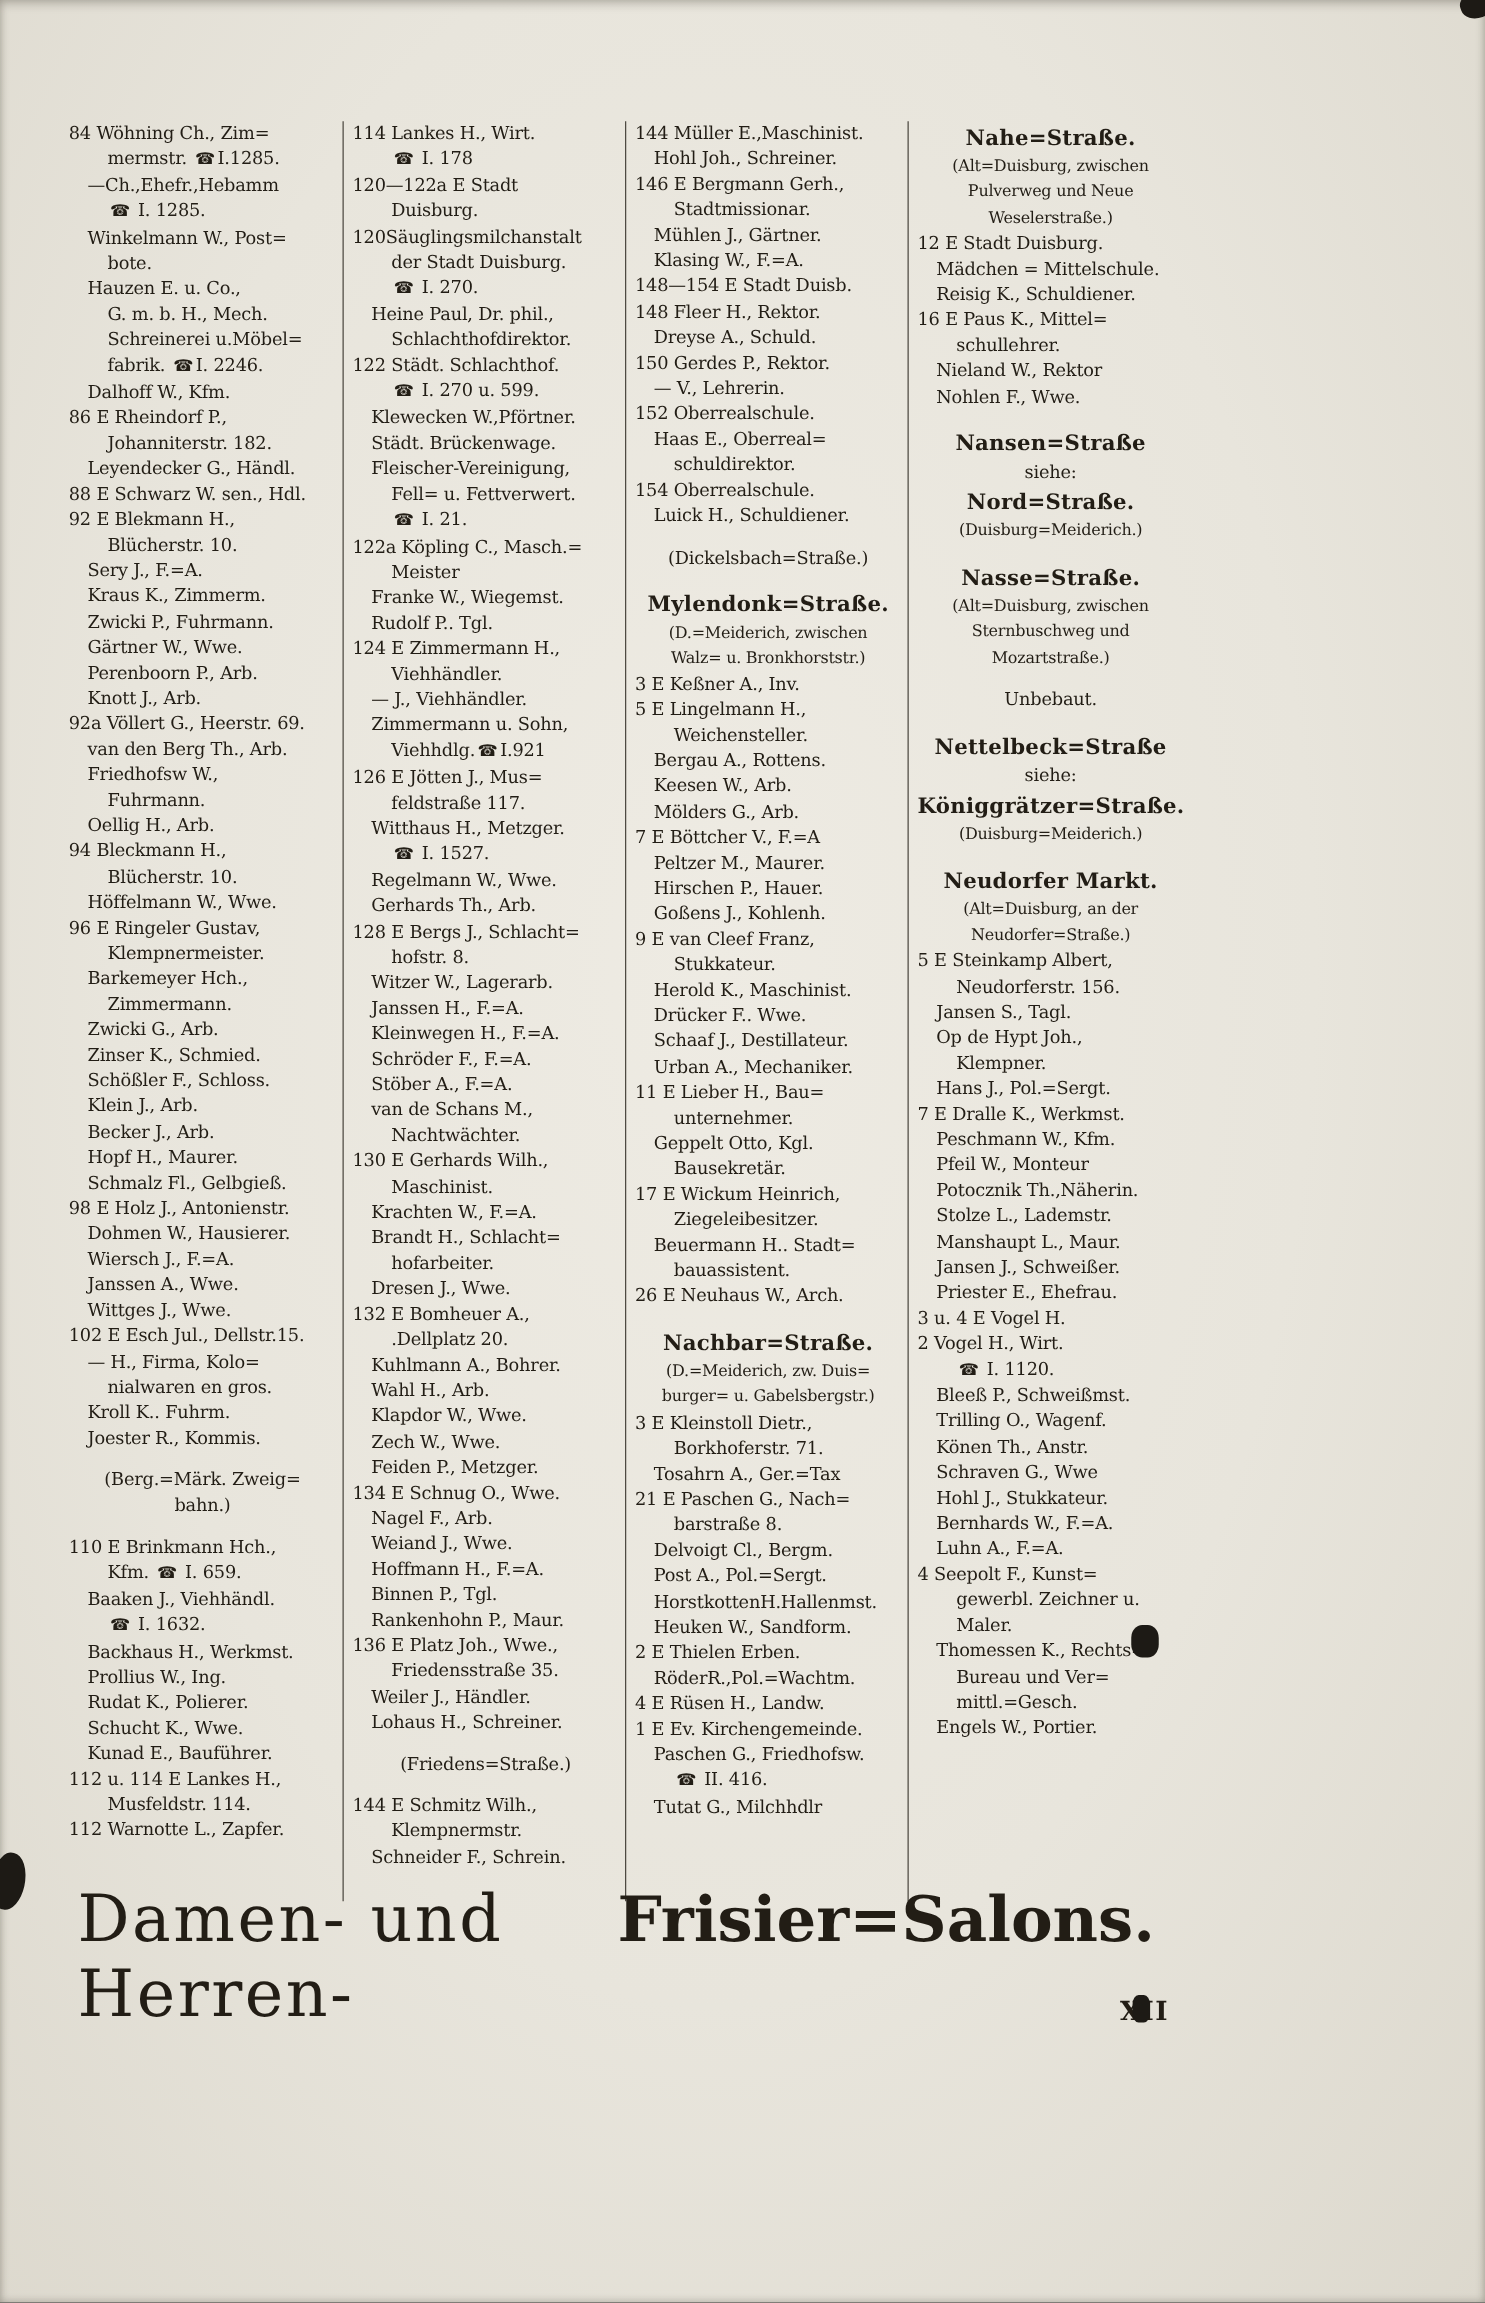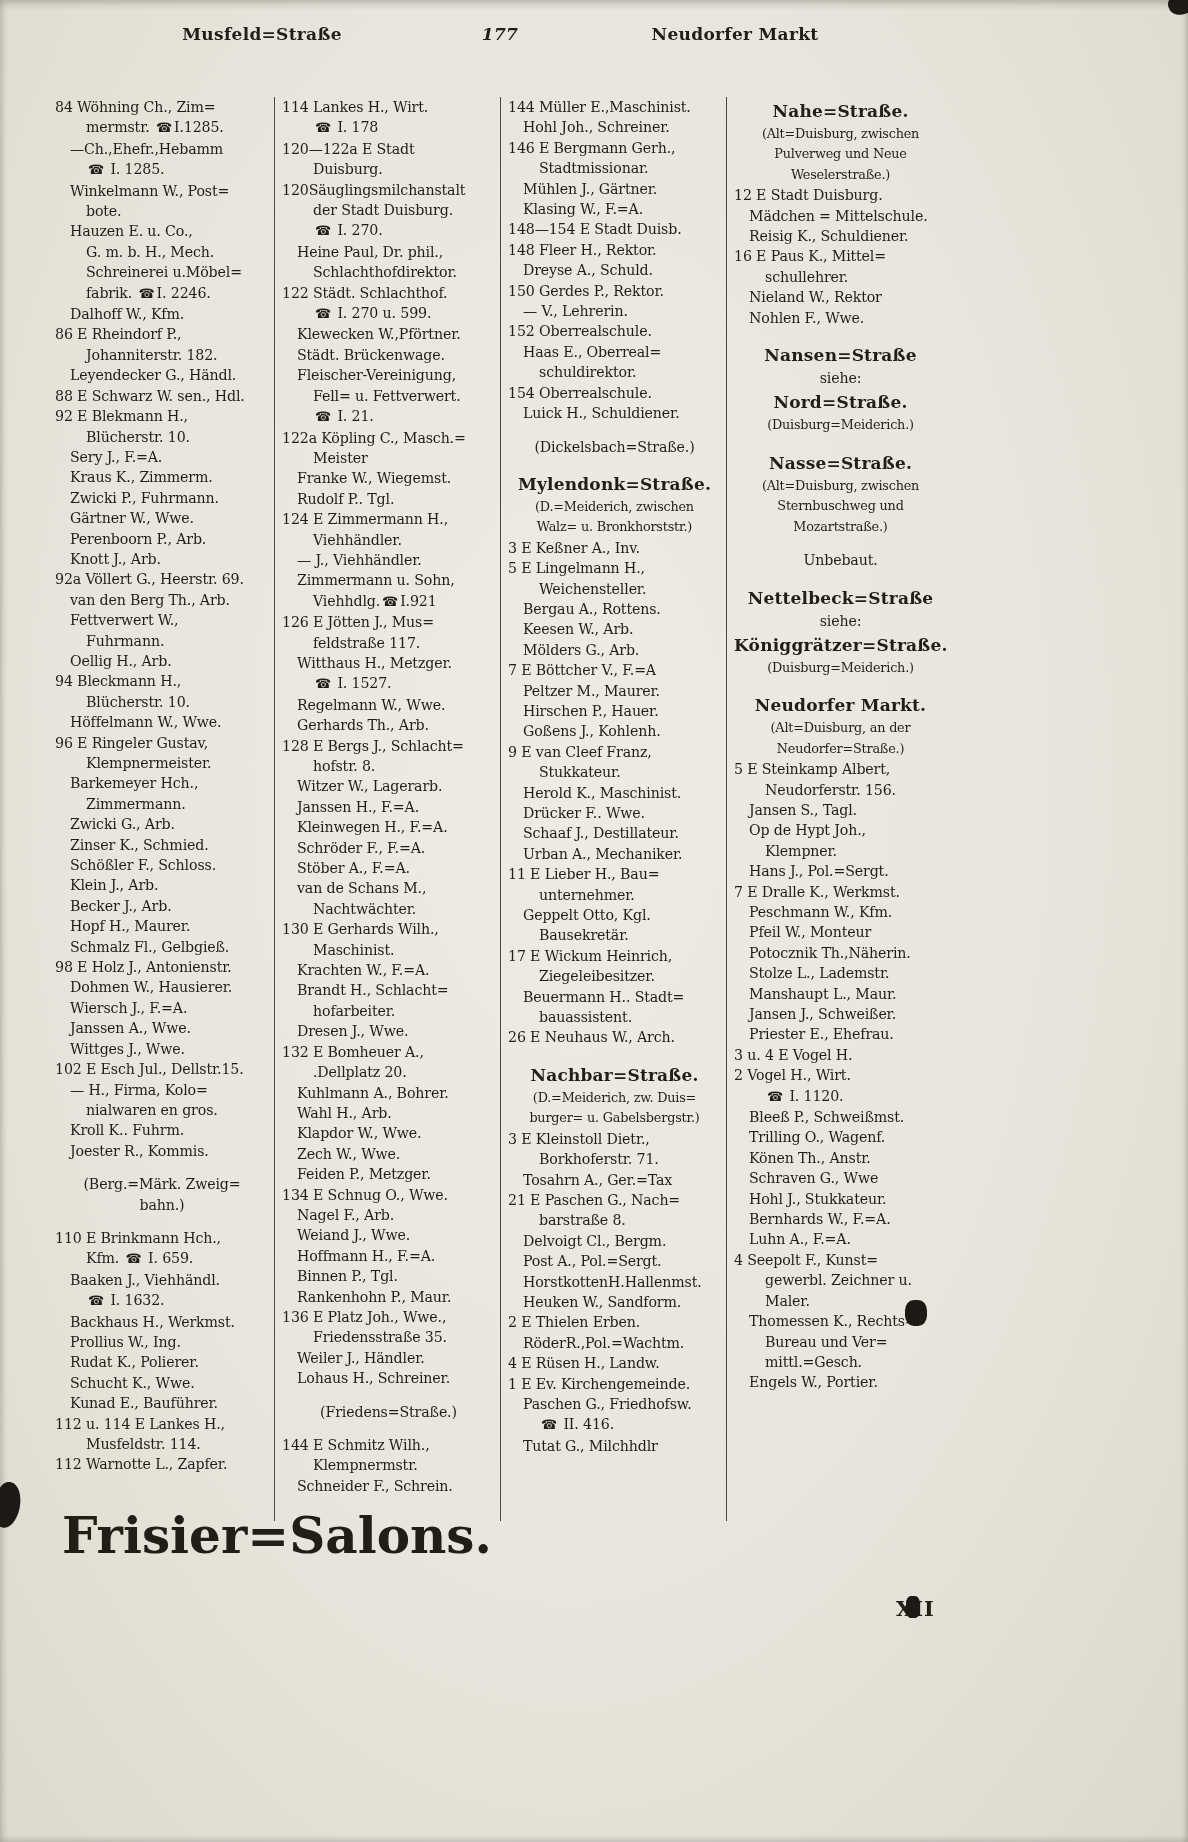--- a/index.html
+++ b/index.html
@@ -58,25 +58,20 @@
   .art1{left:-6px;top:1482px;width:26px;height:46px;transform:rotate(12deg);}
   .art2{left:905px;top:1300px;width:22px;height:26px;border-radius:40%;}
   .art3{left:906px;top:1596px;width:14px;height:22px;border-radius:35%;}
   .art4{left:1168px;top:-8px;width:30px;height:22px;transform:rotate(-20deg);}
 </style>
 </head>
 <body>
 
 <div class="page">
 
-  <div class="runhead">
-    <span class="rh-left">Musfeld=Straße</span>
-    <span class="rh-num">177</span>
-    <span class="rh-right">Neudorfer Markt</span>
-  </div>
 
   <div class="cols">
     <div class="col">
         <div class="line num">84 Wöhning Ch., Zim=</div>
         <div class="line i2">mermstr. <span class="phone">☎</span>I.1285.</div>
         <div class="line i1">—Ch.,Ehefr.,Hebamm</div>
         <div class="line i2"><span class="phone">☎</span> I. 1285.</div>
         <div class="line i1">Winkelmann W., Post=</div>
         <div class="line i2">bote.</div>
         <div class="line i1">Hauzen E. u. Co.,</div>
@@ -91,21 +86,21 @@
         <div class="line num">92 E Blekmann H.,</div>
         <div class="line i2">Blücherstr. 10.</div>
         <div class="line i1">Sery J., F.=A.</div>
         <div class="line i1">Kraus K., Zimmerm.</div>
         <div class="line i1">Zwicki P., Fuhrmann.</div>
         <div class="line i1">Gärtner W., Wwe.</div>
         <div class="line i1">Perenboorn P., Arb.</div>
         <div class="line i1">Knott J., Arb.</div>
         <div class="line num">92a Völlert G., Heerstr. 69.</div>
         <div class="line i1">van den Berg Th., Arb.</div>
-        <div class="line i1">Fettverwert W.,</div>
+        <div class="line i1">Friedhofsw W.,</div>
         <div class="line i2">Fuhrmann.</div>
         <div class="line i1">Oellig H., Arb.</div>
         <div class="line num">94 Bleckmann H.,</div>
         <div class="line i2">Blücherstr. 10.</div>
         <div class="line i1">Höffelmann W., Wwe.</div>
         <div class="line num">96 E Ringeler Gustav,</div>
         <div class="line i2">Klempnermeister.</div>
         <div class="line i1">Barkemeyer Hch.,</div>
         <div class="line i2">Zimmermann.</div>
         <div class="line i1">Zwicki G., Arb.</div>
@@ -343,20 +338,21 @@
         <div class="line i2">gewerbl. Zeichner u.</div>
         <div class="line i2">Maler.</div>
         <div class="line i1">Thomessen K., Rechts=</div>
         <div class="line i2">Bureau und Ver=</div>
         <div class="line i2">mittl.=Gesch.</div>
         <div class="line i1">Engels W., Portier.</div>
       </div>
   </div>
 
   <div class="banner">
+    <span class="light">Damen- und Herren-</span>
     <span class="bold">Frisier=Salons.</span>
   </div>
 
   <div class="sheetnum">XII</div>
 
   <div class="art art1"></div>
   <div class="art art2"></div>
   <div class="art art3"></div>
   <div class="art art4"></div>
 

